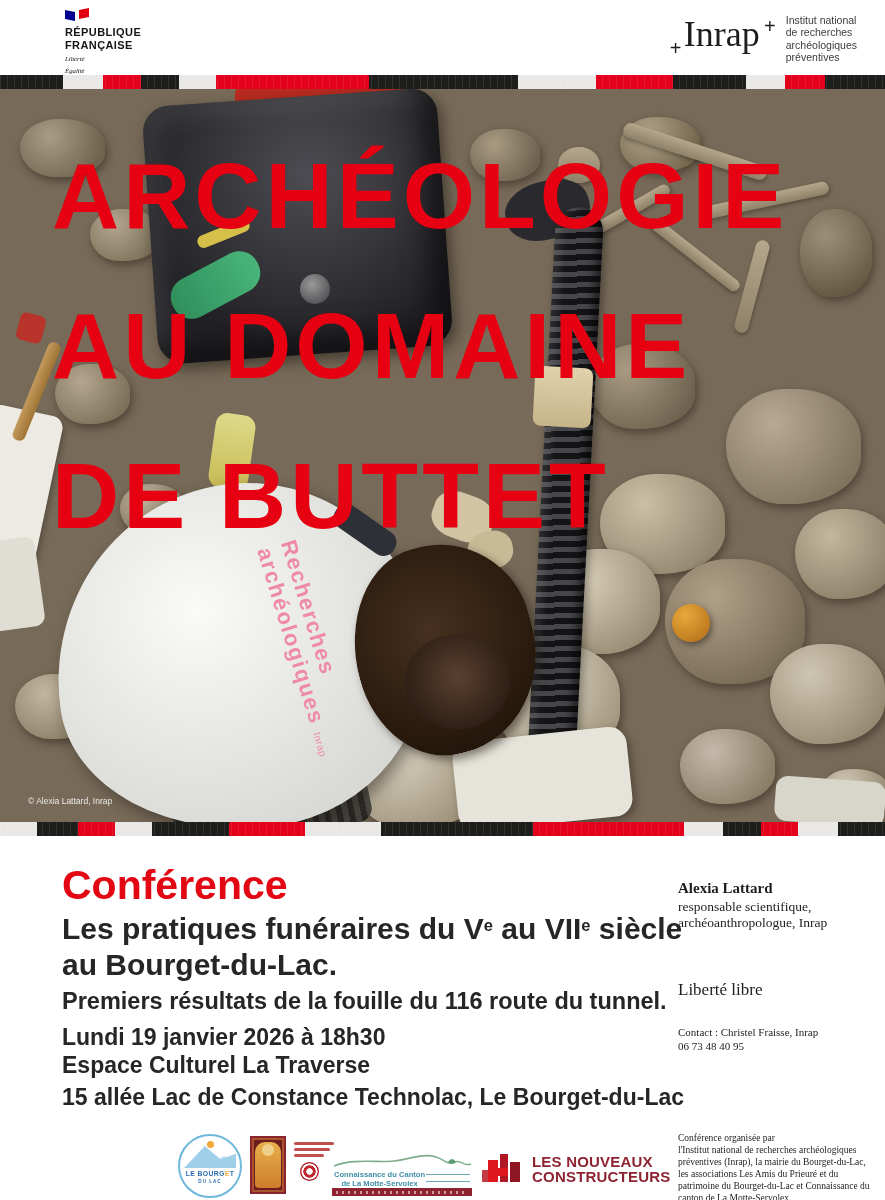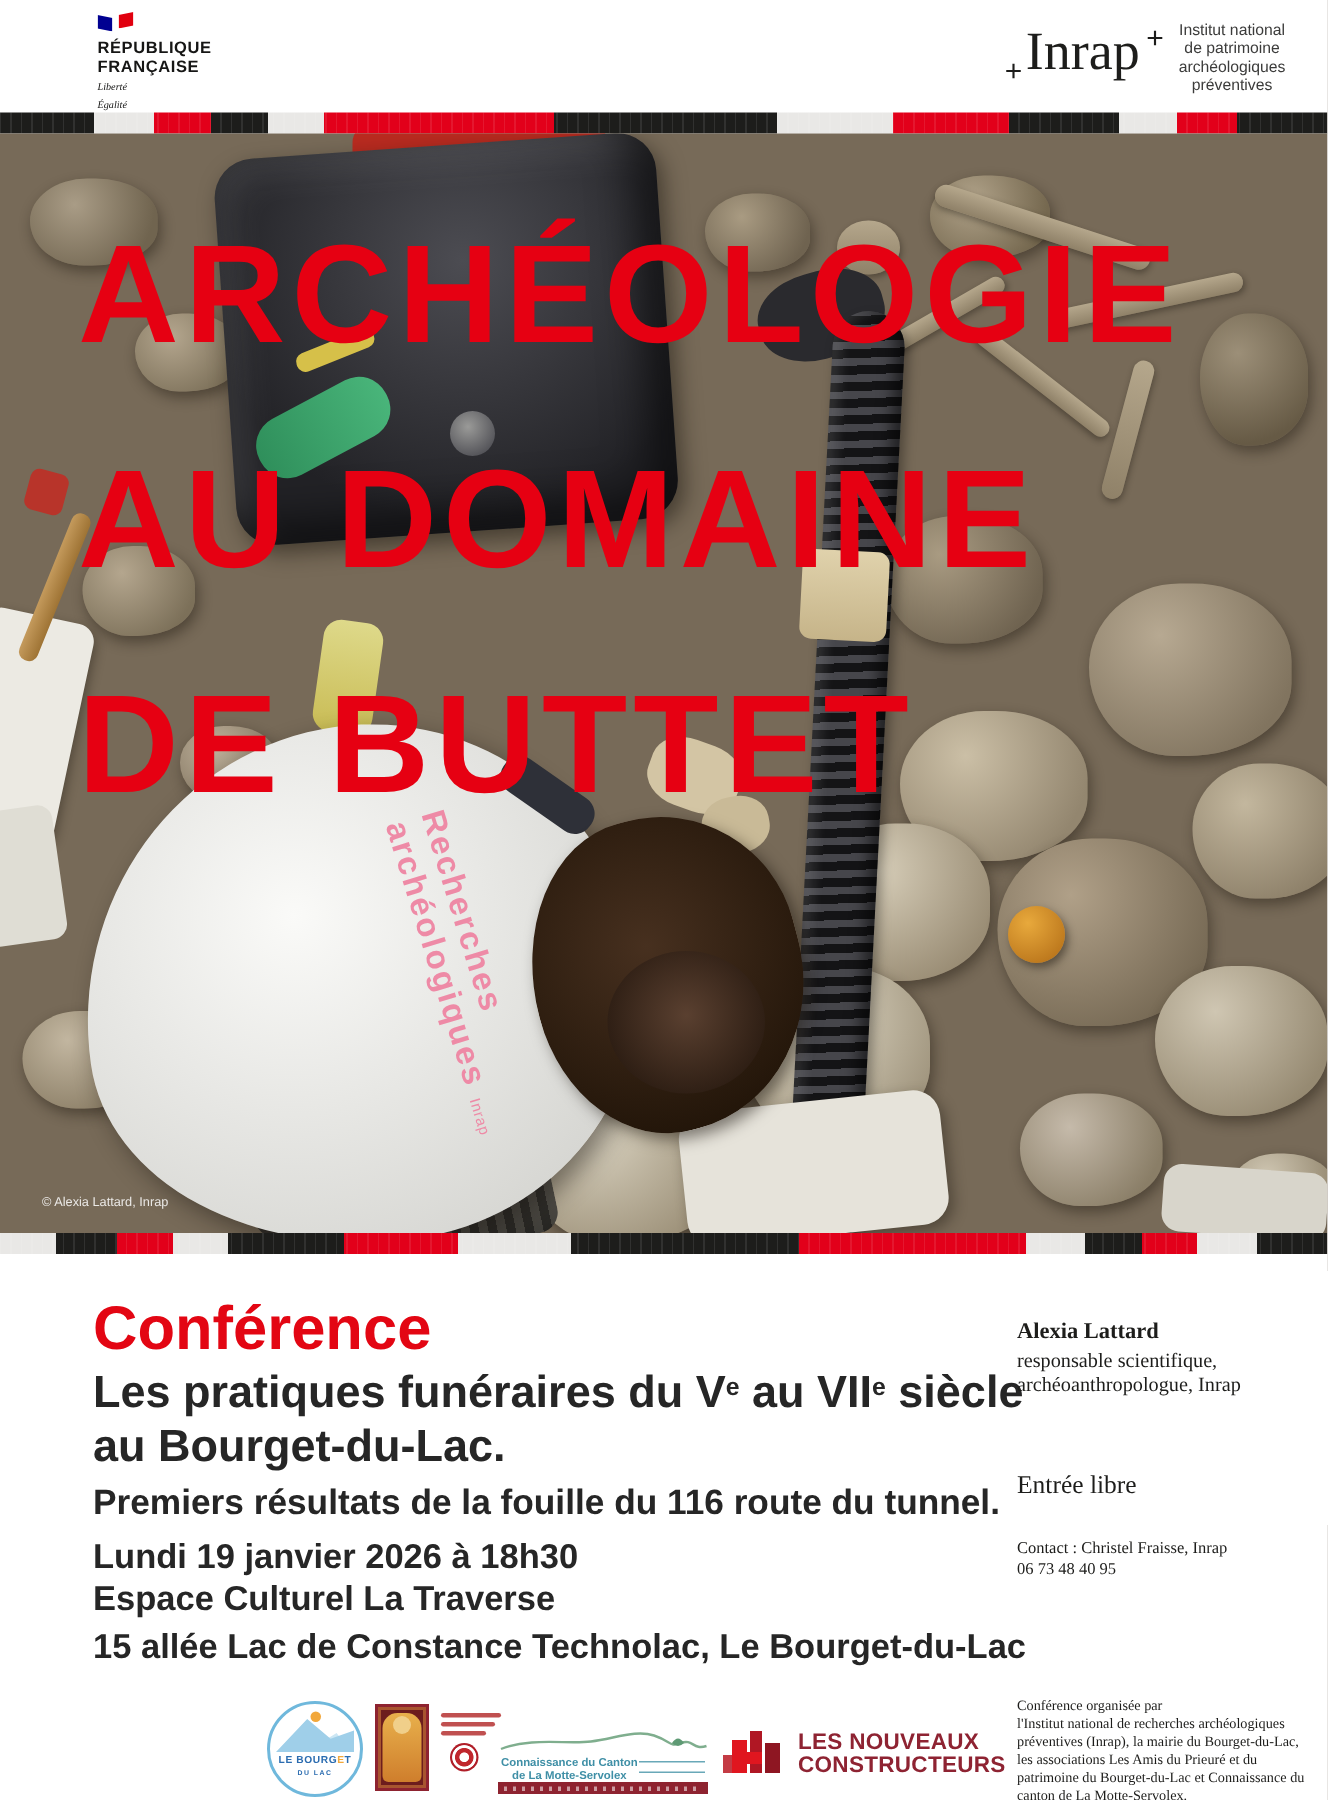--- a/index.html
+++ b/index.html
@@ -15,21 +15,21 @@
   .flag .r{position:absolute;left:14px;top:0;width:10px;height:11px;background:#e1000f;
            clip-path:polygon(0 18%,100% 0,100% 82%,0 100%);}
   .marianne .rf{font-size:11px;font-weight:bold;letter-spacing:.4px;line-height:12.5px;color:#161615;}
   .motto{margin-top:4px;font-family:"Liberation Serif",serif;font-style:italic;
          font-size:6.8px;line-height:8px;color:#161615;}
   .inrap{position:absolute;right:28px;top:10px;display:flex;align-items:flex-start;}
   .inrap-mark{position:relative;font-family:"Liberation Serif",serif;font-size:36px;
               line-height:36px;padding:6px 16px 10px 12px;color:#1d1d1b;}
   .inrap-mark .plus-tr{position:absolute;right:0px;top:-2px;font-size:20px;font-family:"Liberation Sans",sans-serif;font-weight:300;}
   .inrap-mark .plus-bl{position:absolute;left:-2px;bottom:-4px;font-size:20px;font-family:"Liberation Sans",sans-serif;font-weight:300;}
-  .inrap-desc{margin-left:10px;margin-top:4px;font-size:10.5px;line-height:12.3px;color:#3c3c3b;text-align:center;}
+  .inrap-desc{margin-left:10px;margin-top:4px;font-size:10.5px;line-height:12.3px;color:#3c3c3b;}
 
   
   .stripe{position:absolute;left:0;width:885px;height:14px;}
   .stripe::after{content:"";position:absolute;inset:0;
      background:repeating-linear-gradient(90deg,rgba(255,255,255,.09) 0 1px,rgba(0,0,0,0) 1px 7px);}
   .stripe-top{top:75px;background:linear-gradient(90deg,
      #1d1d1b 0 7.1%,#e9e8e6 7.1% 11.6%,#e2001a 11.6% 15.9%,#1d1d1b 15.9% 20.2%,
      #e9e8e6 20.2% 24.4%,#e2001a 24.4% 41.7%,#1d1d1b 41.7% 58.5%,#e9e8e6 58.5% 67.3%,
      #e2001a 67.3% 76%,#1d1d1b 76% 84.3%,#e9e8e6 84.3% 88.7%,#e2001a 88.7% 93.2%,#1d1d1b 93.2% 100%);}
   .stripe-bottom{top:822px;background:linear-gradient(90deg,
@@ -137,21 +137,21 @@
       <div class="motto">Fraternité</div>
     </div>
     <div class="inrap">
       <div class="inrap-mark">
         <span>Inrap</span>
         <span class="plus-tr">+</span>
         <span class="plus-bl">+</span>
       </div>
       <div class="inrap-desc">
         <div>Institut national</div>
-        <div>de patrimoine</div>
+        <div>de recherches</div>
         <div>archéologiques</div>
         <div>préventives</div>
       </div>
     </div>
   </div>
 
   <div class="stripe stripe-top"></div>
   <div class="stripe stripe-bottom"></div>
 
   <div class="photo">
@@ -249,21 +249,21 @@
     <div class="dt">Lundi 19 janvier 2026 à 18h30</div>
     <div class="venue">Espace Culturel La Traverse</div>
     <div class="addr">15 allée Lac de Constance Technolac, Le Bourget-du-Lac</div>
 
     <div class="aside">
       <div class="sp-name">Alexia Lattard</div>
       <div class="sp-role">
         <div>responsable scientifique,</div>
         <div>archéoanthropologue, Inrap</div>
       </div>
-      <div class="admission">Entrée libre</div>
+      <div class="admission">Liberté libre</div>
       <div class="contact">
         <div>Contact : Christel Fraisse, Inrap</div>
         <div>06 73 48 40 95</div>
       </div>
       <div class="organisers">
         <div>Conférence organisée par</div>
         <span>l'Institut national de recherches archéologiques préventives (Inrap),  la mairie du Bourget-du-Lac, les associations Les Amis du Prieuré et du patrimoine du Bourget-du-Lac et Connaissance du canton de La Motte-Servolex.</span>
       </div>
     </div>
 

